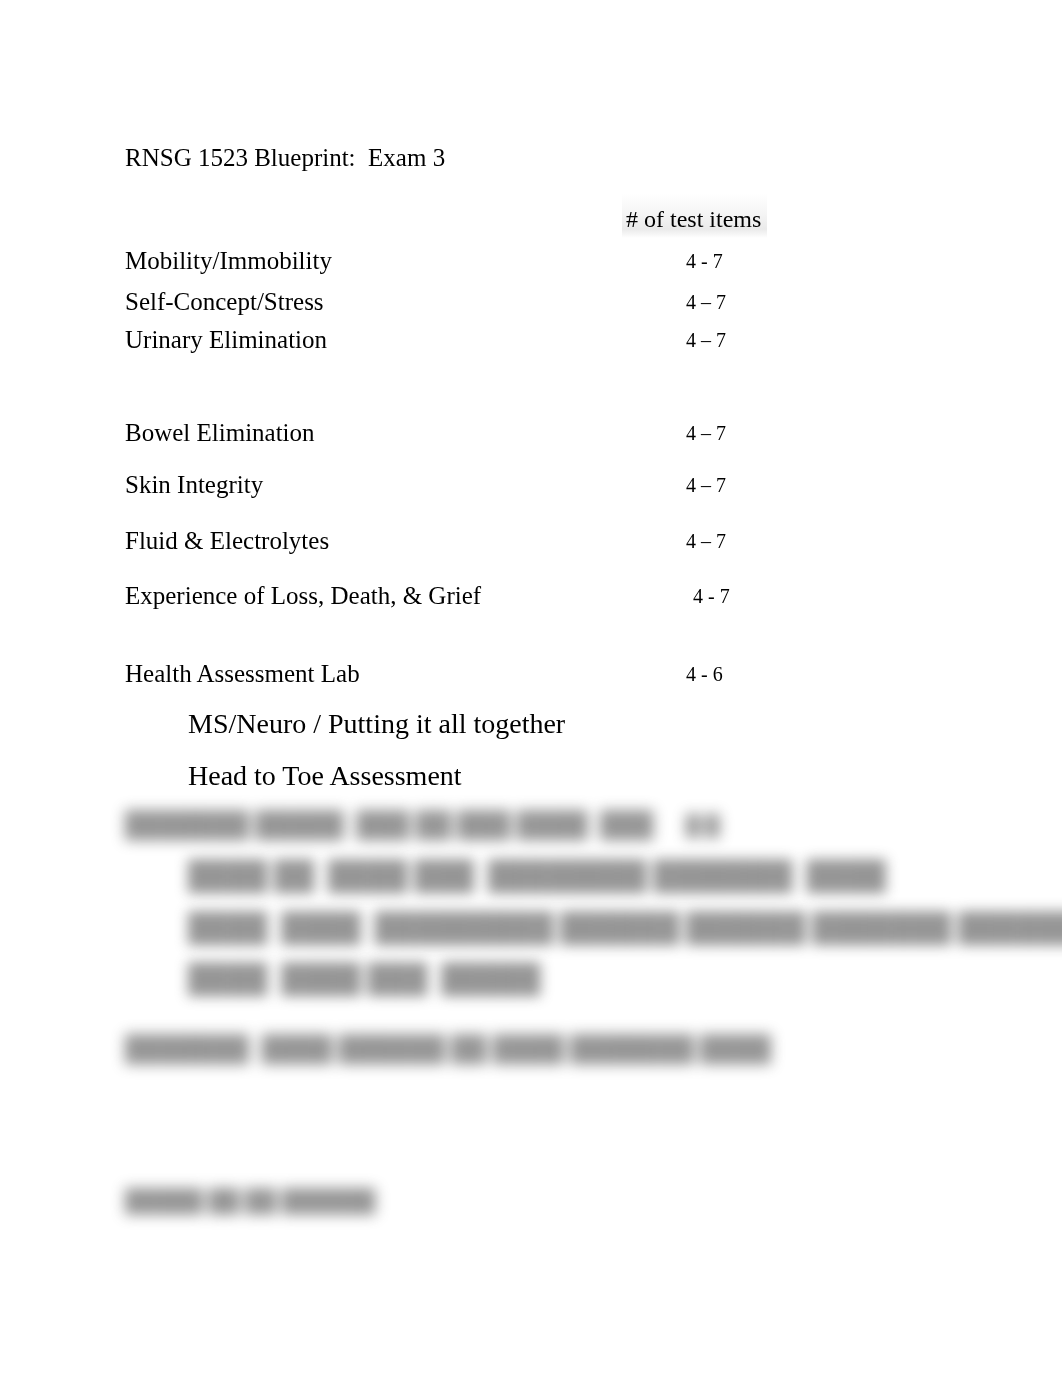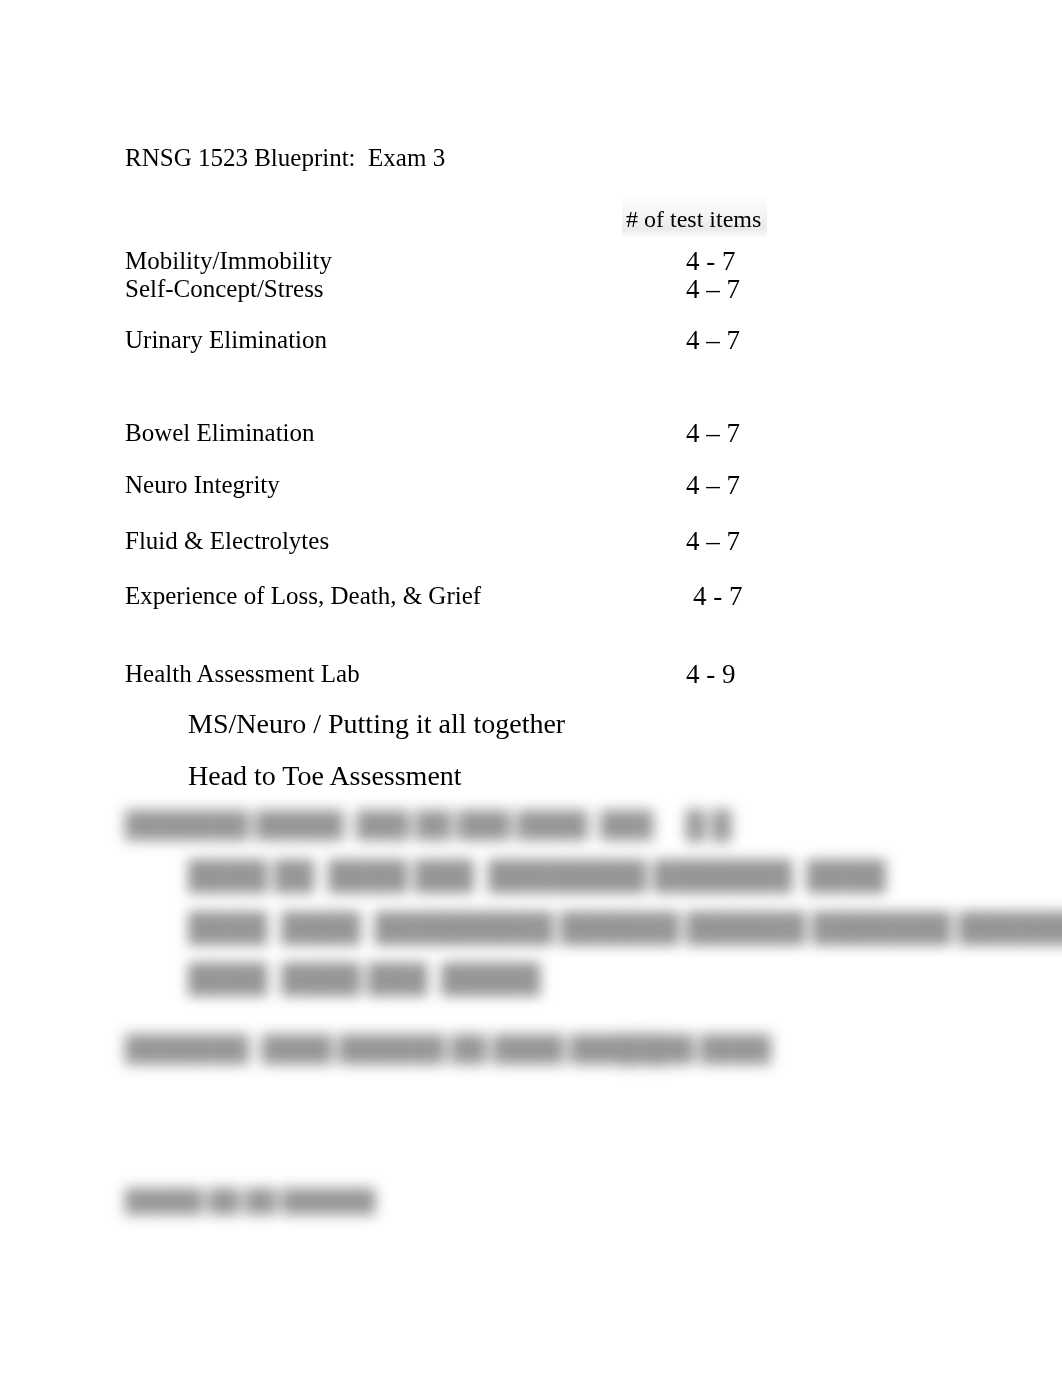--- a/index.html
+++ b/index.html
@@ -57,21 +57,21 @@
     position: absolute;
     left: 125px;
     top: 0;
     font-size: 25px;
     line-height: 30px;
     white-space: pre;
   }
   .row .count {
     position: absolute;
     top: 0;
-    font-size: 27px;
+    font-size: 20px;
     line-height: 30px;
     white-space: pre;
   }
   .sub {
     position: absolute;
     left: 188px;
     font-size: 28px;
     line-height: 30px;
     white-space: pre;
   }
@@ -101,53 +101,53 @@
 
   <div class="col-header-wrap">
     <div class="col-header"># of test items</div>
   </div>
 
   <div class="row" style="top:246px;">
     <span class="label">Mobility/Immobility</span>
     <span class="count" style="left:686px;">4 - 7</span>
   </div>
 
-  <div class="row" style="top:274px;">
+  <div class="row" style="top:287px;">
     <span class="label">Self-Concept/Stress</span>
     <span class="count" style="left:686px;">4 – 7</span>
   </div>
 
   <div class="row" style="top:325px;">
     <span class="label">Urinary Elimination</span>
     <span class="count" style="left:686px;">4 – 7</span>
   </div>
 
   <div class="row" style="top:418px;">
     <span class="label">Bowel Elimination</span>
     <span class="count" style="left:686px;">4 – 7</span>
   </div>
 
   <div class="row" style="top:470px;">
-    <span class="label">Neuro Integrity</span>
+    <span class="label">Skin Integrity</span>
     <span class="count" style="left:686px;">4 – 7</span>
   </div>
 
   <div class="row" style="top:526px;">
     <span class="label">Fluid &amp; Electrolytes</span>
     <span class="count" style="left:686px;">4 – 7</span>
   </div>
 
   <div class="row" style="top:581px;">
     <span class="label">Experience of Loss, Death, &amp; Grief</span>
     <span class="count" style="left:693px;">4 - 7</span>
   </div>
 
   <div class="row" style="top:659px;">
     <span class="label">Health Assessment Lab</span>
-    <span class="count" style="left:686px;">4 - 9</span>
+    <span class="count" style="left:686px;">4 - 6</span>
   </div>
 
   <div class="sub" style="top:709px;">MS/Neuro / Putting it all together</div>
 
   <div class="sub" style="top:761px;">Head to Toe Assessment</div>
 
   <div class="row blurred-strong" style="top:810px;">
     <span class="label">███████ █████  ███ ██ ███ ████  ███</span>
     <span class="count" style="left:686px;">█ █</span>
   </div>

